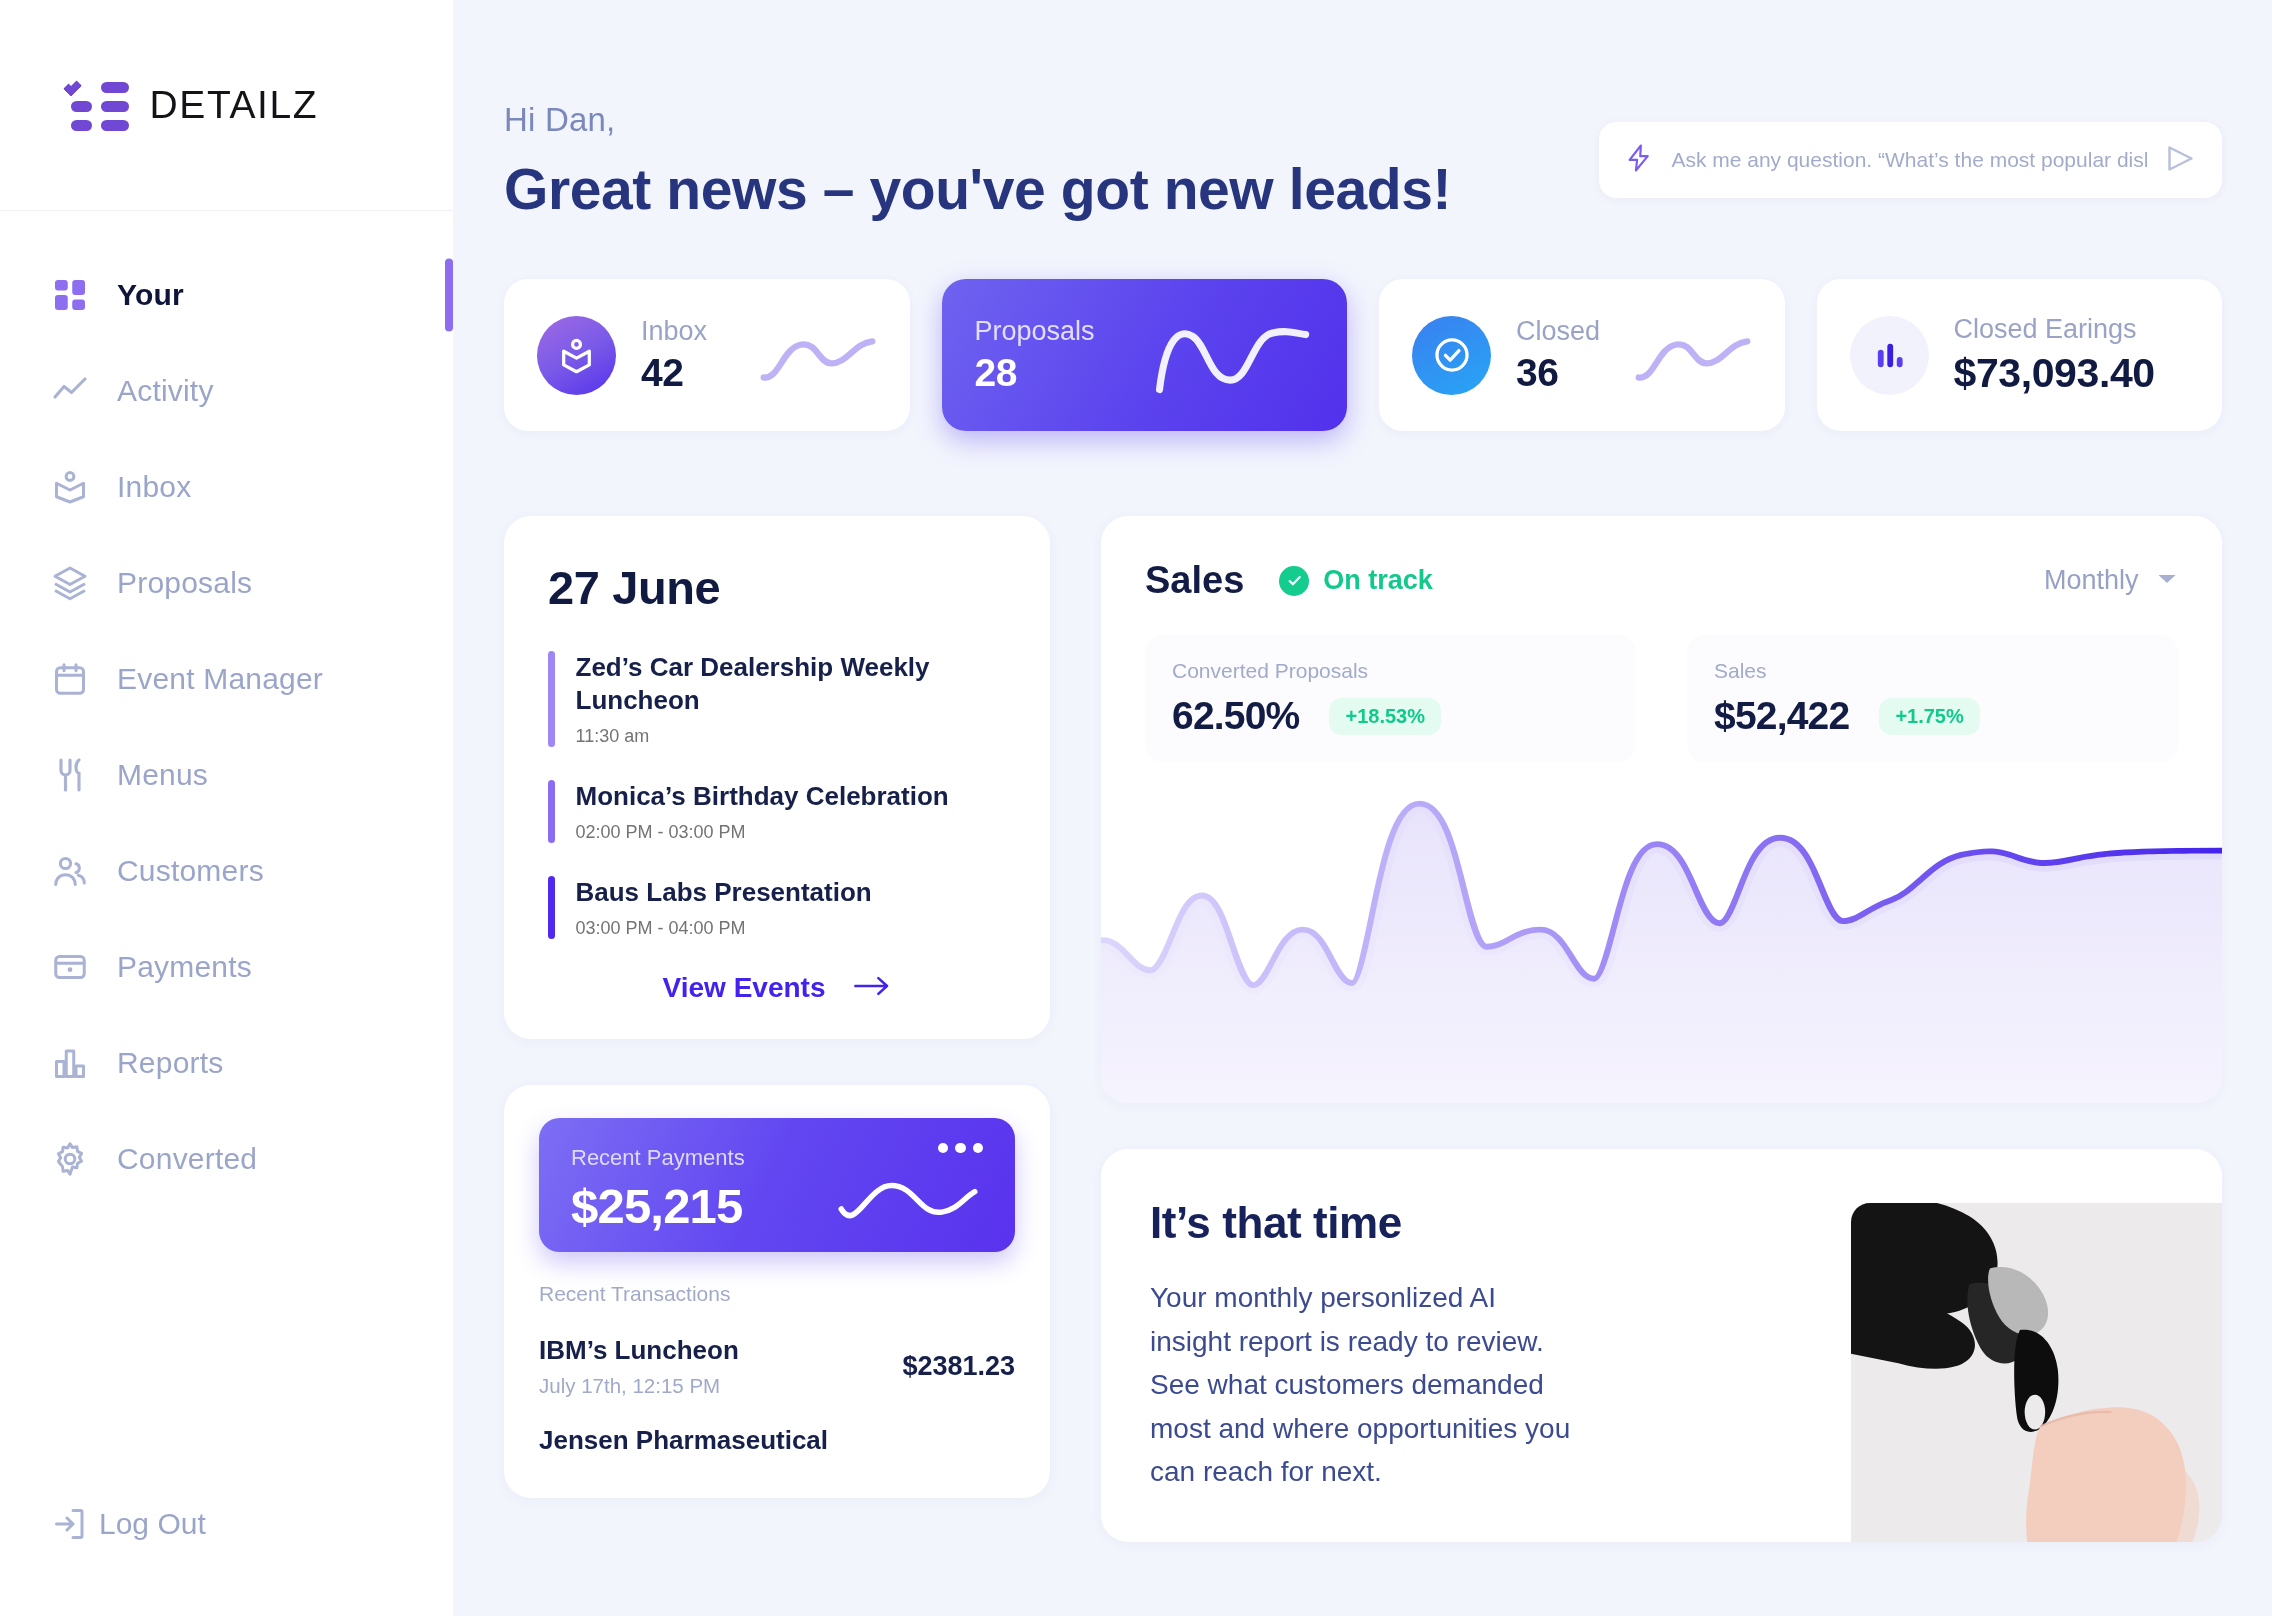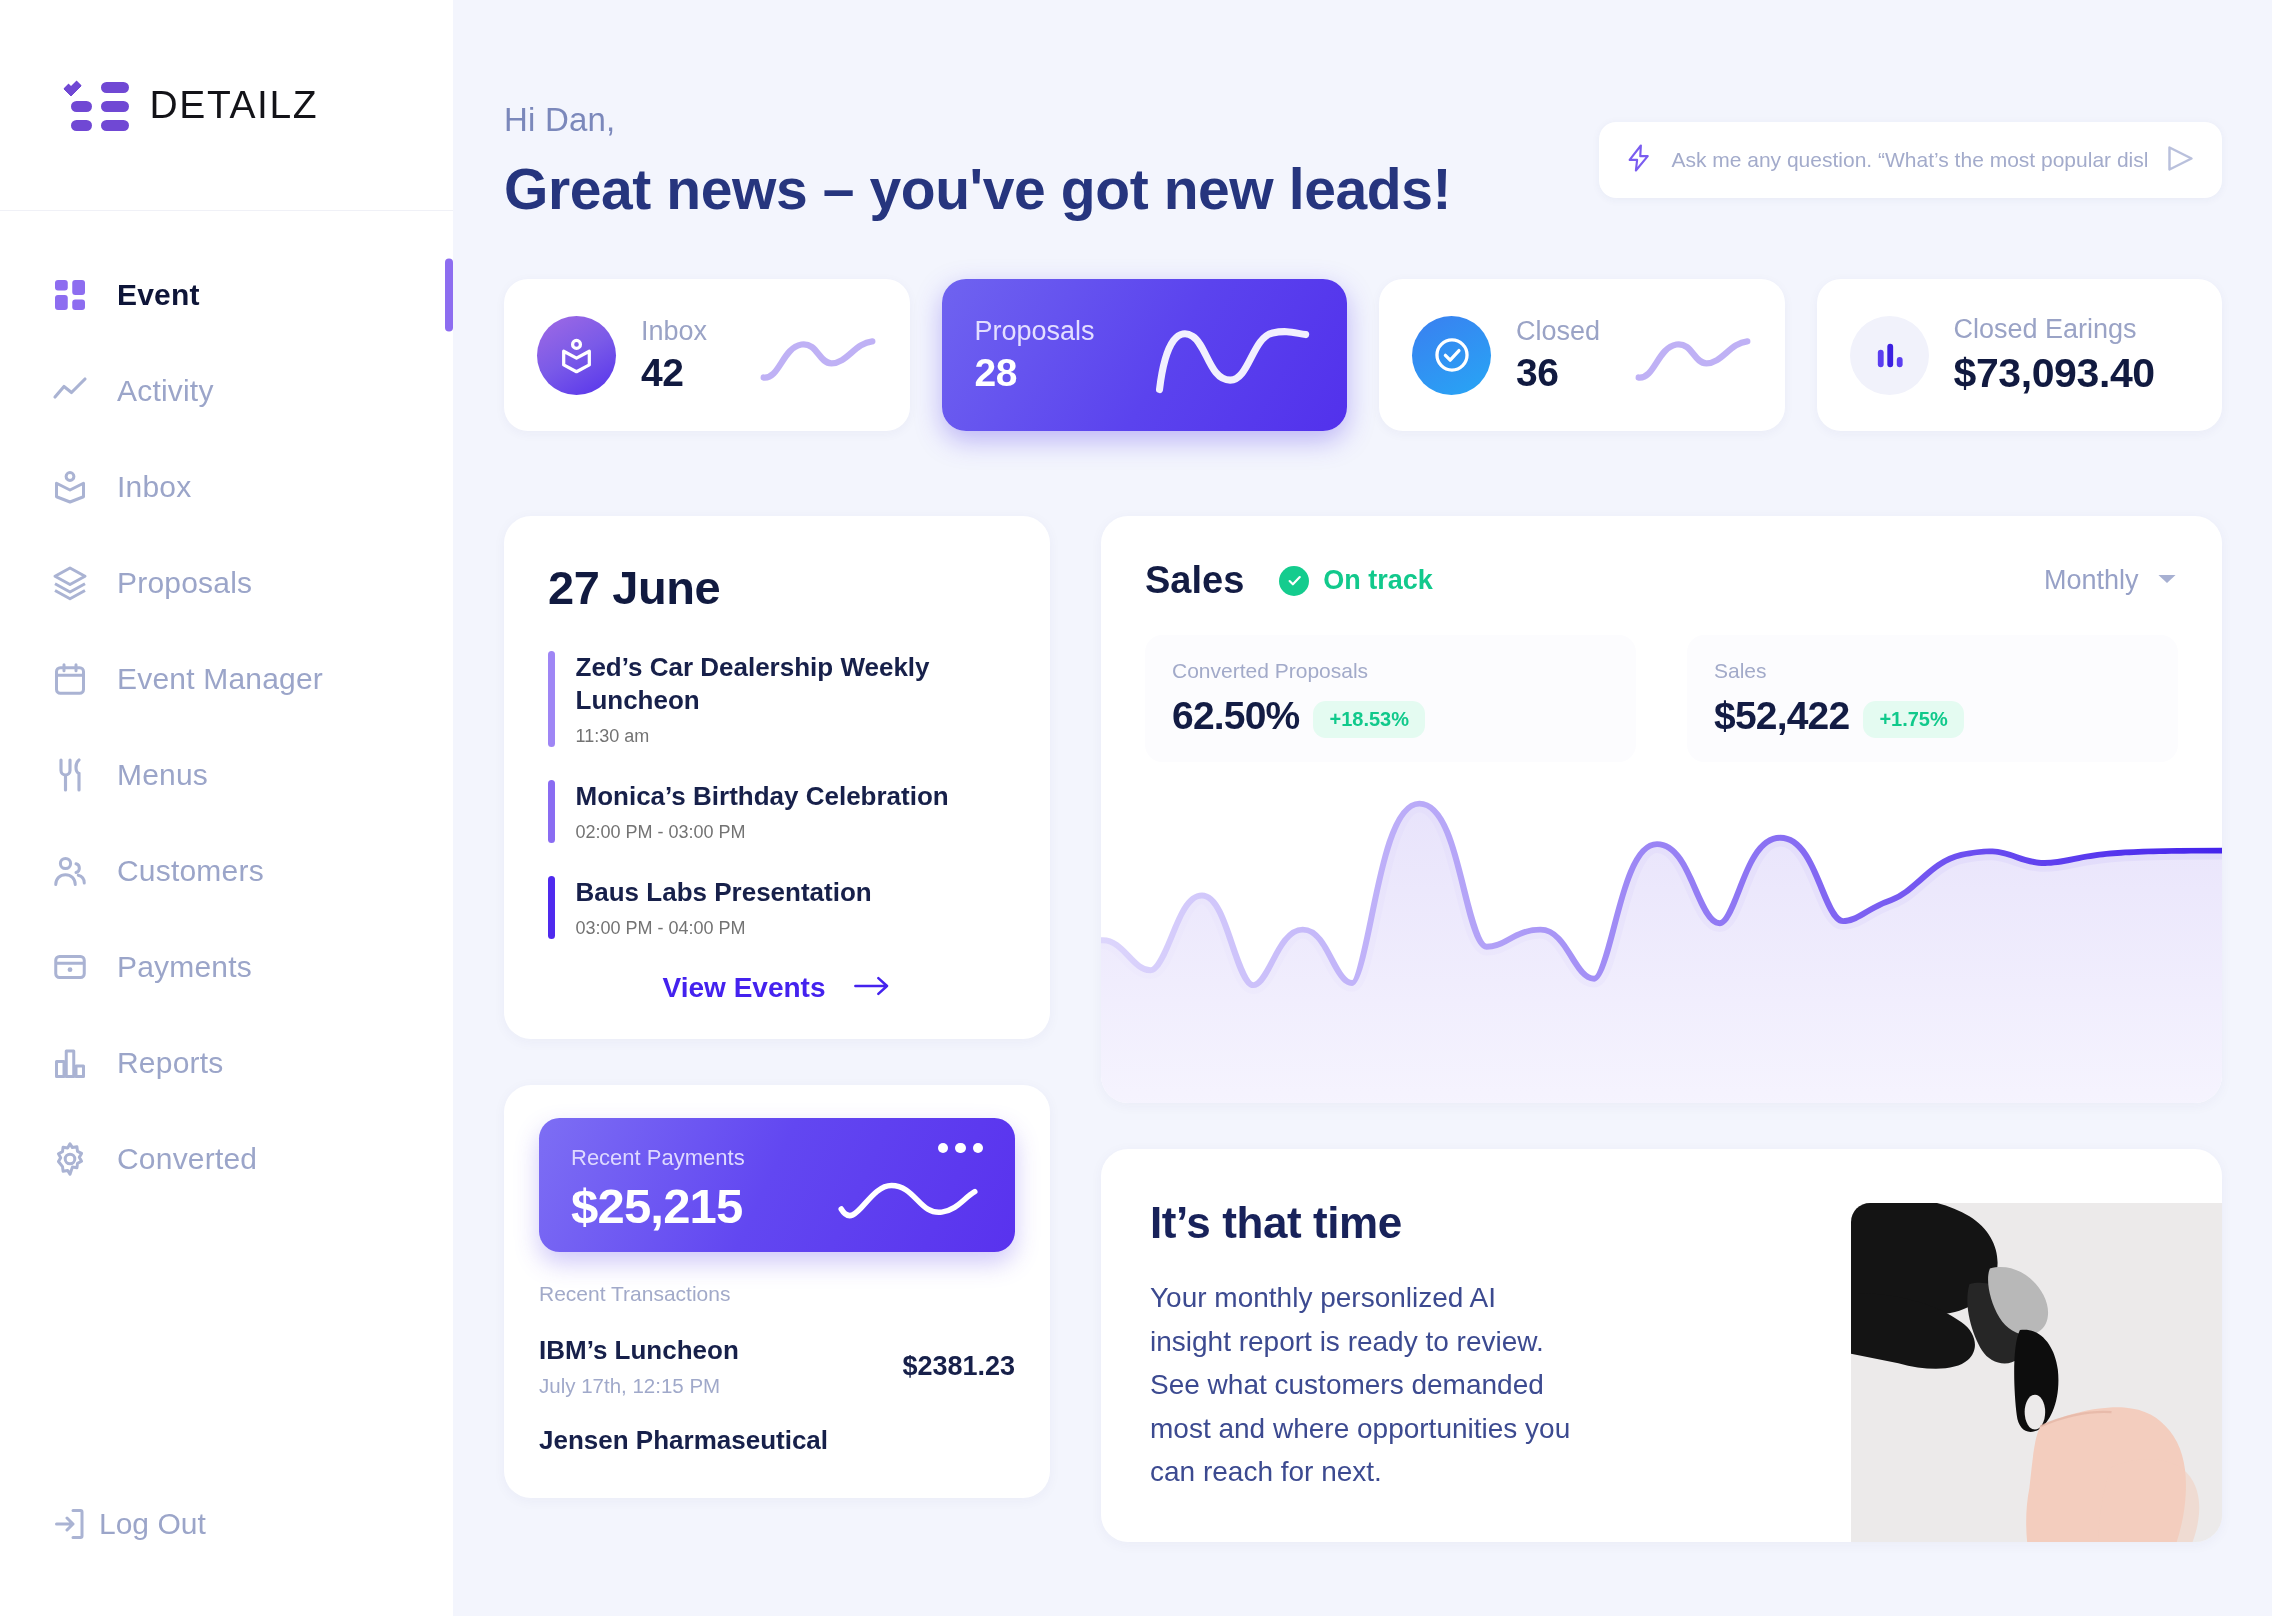--- a/index.html
+++ b/index.html
@@ -104,21 +104,21 @@
   .ontrack{display:flex;align-items:center;gap:14px}
   .ontrack .dot{width:30px;height:30px;border-radius:50%;background:#14cc8e;
     display:flex;align-items:center;justify-content:center}
   .ontrack .t{font-size:27px;color:#12c98c;font-weight:700}
   .period{margin-left:auto;display:flex;align-items:center;gap:17.4px;cursor:pointer}
   .period .t{font-size:27px;color:#97a1c7}
 
   .metrics{display:flex;gap:51px;margin-top:33px}
   .metric{flex:1 1 0;background:#fcfcfe;border-radius:17.4px;padding:24px 27px}
   .metric .m-lab{font-size:21px;color:#a2aac9;margin-bottom:11px}
-  .metric .m-row{display:flex;align-items:flex-end;gap:14px}
+  .metric .m-row{display:flex;align-items:center;gap:30px}
   .metric .m-val{font-size:39px;color:#131c44;font-weight:700;letter-spacing:-0.8px}
   .chip{background:#e4fbf1;color:#10c98b;font-size:20px;font-weight:700;
     padding:7px 16px;border-radius:12.6px}
   .chart-area{flex:1 1 auto;position:relative;margin:20.5px -44px -28px -44px;min-height:237px}
   .chart-area svg{position:absolute;left:0;bottom:0;width:100%;height:100%}
 
   .pay-card{padding:33px 35px 28px 35px;overflow:hidden}
   .pay-hero{
     background:linear-gradient(115deg,#7d6ef4 0%,#6247f1 48%,#5932ee 100%);
     border-radius:20.5px;padding:27px 32px 18px 32px;display:flex;align-items:center;
@@ -165,21 +165,21 @@
     <nav class="nav">
       <div class="nav-item active">
         <span class="ico">
           <svg width="36" height="36" viewBox="0 0 24 24">
               <rect x="2" y="2" width="8.5" height="7" rx="2" fill="#8d6df0"></rect>
               <rect x="2" y="12" width="8.5" height="10" rx="2" fill="#8d6df0"></rect>
               <rect x="13.5" y="2" width="8.5" height="10" rx="2" fill="#8d6df0"></rect>
               <rect x="13.5" y="15" width="8.5" height="7" rx="2" fill="#8d6df0"></rect>
             </svg>
         </span>
-        <span class="lbl">Event</span>
+        <span class="lbl">Your</span>
         <span class="active-bar"></span>
       </div>
 
       <div class="nav-item">
         <span class="ico">
           <svg width="36" height="36" viewBox="0 0 24 24" fill="none" stroke="#aab3d3" stroke-width="2.1" stroke-linecap="round" stroke-linejoin="round">
               <polyline points="2,16 8,9 13,13 22,4"></polyline>
             </svg>
         </span>
         <span class="lbl">Activity</span>

